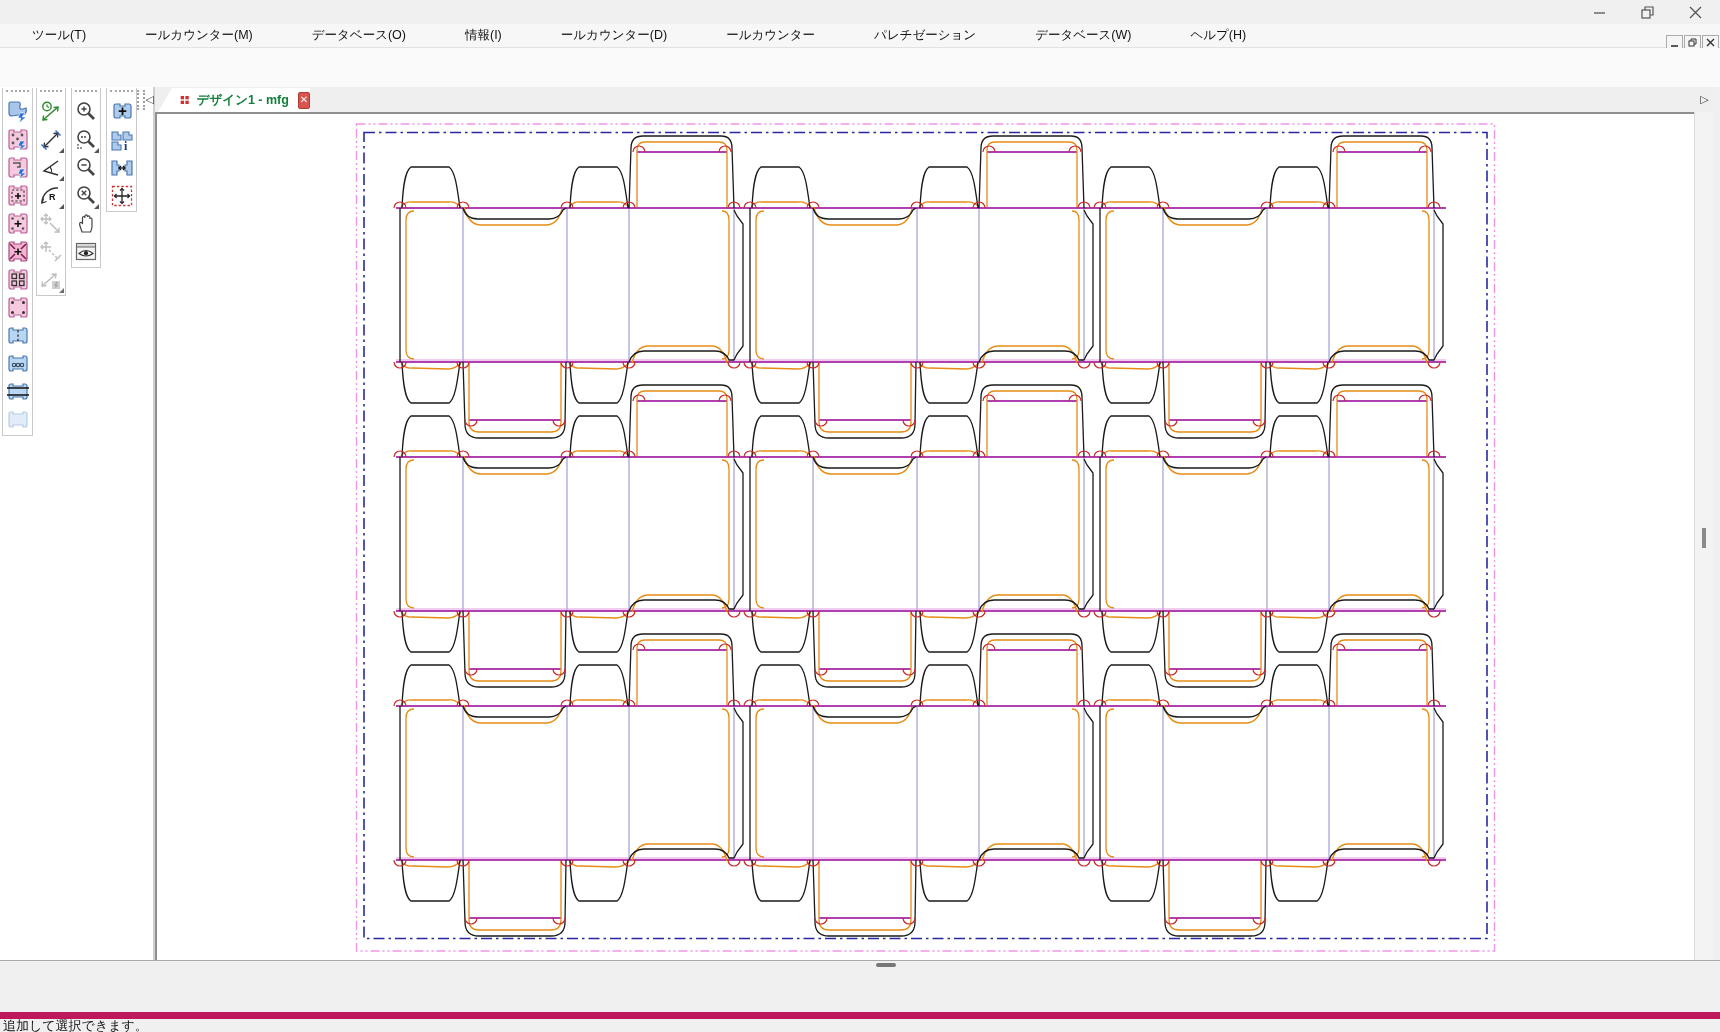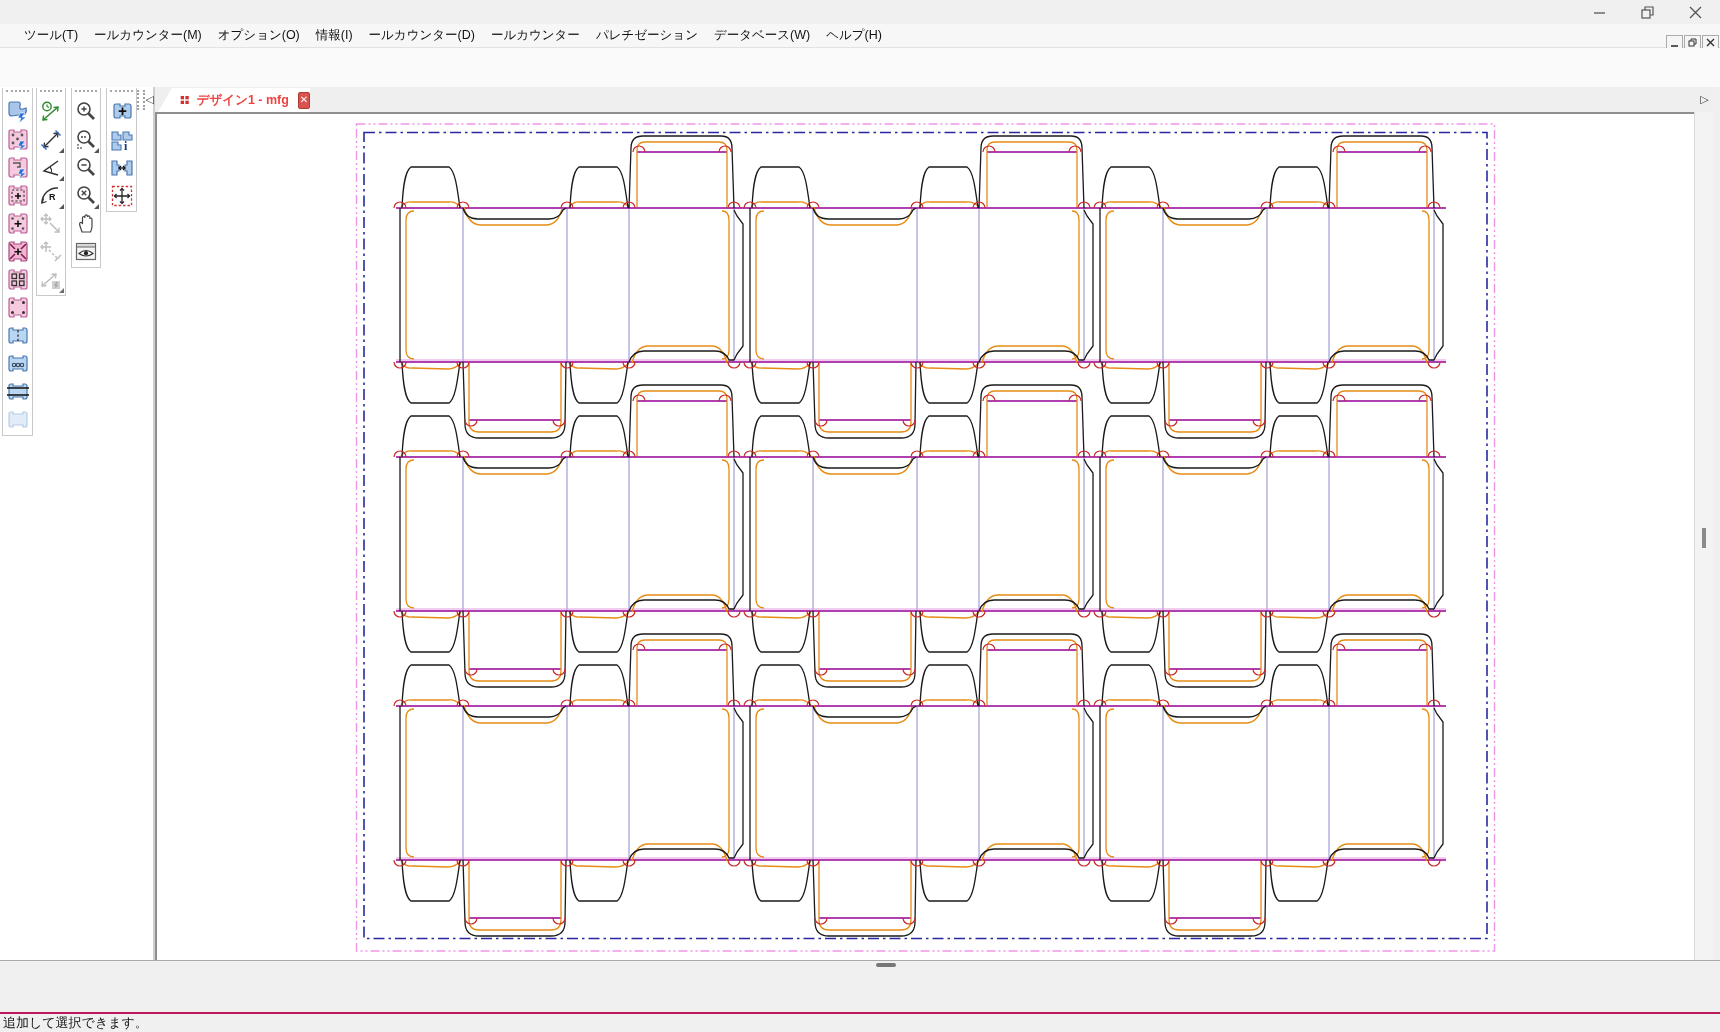--- a/index.html
+++ b/index.html
@@ -3,21 +3,21 @@
 <meta charset="utf-8">
 <style>
   html,body{margin:0;padding:0;width:1720px;height:1032px;overflow:hidden;
     font-family:"Liberation Sans","DejaVu Sans",sans-serif;background:#f0f0f0;}
   .abs{position:absolute;}
   
   #titlebar{left:0;top:0;width:1720px;height:24px;background:#f0f0f0;}
   .wctl{top:5px;width:22px;height:15px;display:flex;align-items:center;justify-content:center;cursor:pointer;}
   
   #menubar{left:0;top:24px;width:1720px;height:24px;background:#f7f7f7;border-bottom:1px solid #e2e2e2;
-    display:flex;align-items:center;padding-left:16px;box-sizing:border-box;}
+    display:flex;align-items:center;padding-left:24px;box-sizing:border-box;gap:43px;}
   .menu-item{font-size:12.5px;color:#111;padding:3px 8px;white-space:nowrap;cursor:default;}
   .mdi-btn{top:35px;width:17px;height:15px;background:#f5f5f5;border:1px solid #ababab;
     display:flex;align-items:center;justify-content:center;box-sizing:border-box;cursor:pointer;}
   
   #toolbar{left:0;top:48px;width:1720px;height:39px;background:#fafafa;border-bottom:1px solid #d6d6d6;}
   .tb-label{font-size:12.5px;color:#222;white-space:nowrap;}
   #tb-dropdown{left:195px;top:57px;width:24px;height:21px;background:#fff;border:1px solid #adadad;
     display:flex;align-items:center;justify-content:center;box-sizing:border-box;cursor:pointer;}
   .tb-sep{top:55px;width:1px;height:26px;background:#d0d0d0;}
   .tb-btn{top:54px;width:27px;height:27px;border-radius:2px;display:flex;align-items:center;justify-content:center;
@@ -31,32 +31,32 @@
   .tool-btn{width:26px;height:26px;margin:2px auto;display:flex;align-items:center;justify-content:center;
     position:relative;cursor:pointer;}
   .tool-btn .fly{position:absolute;right:0px;bottom:0px;width:0;height:0;
     border-left:5px solid transparent;border-bottom:5px solid #555;}
   
   #tabbar{left:155px;top:87px;width:1565px;height:25px;background:#efefef;}
   #tab-grip{left:137px;top:90px;width:4px;height:20px;border-left:2px dotted #9f9f9f;border-right:2px dotted #9f9f9f;}
   .tab-scroll{top:90px;width:15px;height:18px;color:#333;font-size:11px;display:flex;align-items:center;justify-content:center;cursor:pointer;}
   #doc-tab{left:158px;top:88px;width:152px;height:24px;background:#fff;
     clip-path:polygon(14px 0,100% 0,100% 100%,0 100%);display:flex;align-items:center;padding-left:22px;box-sizing:border-box;cursor:pointer;}
-  #tab-title{font-size:12.5px;font-weight:bold;color:#ef4444;margin-left:6px;white-space:nowrap;text-align:center;}
+  #tab-title{font-size:12.5px;font-weight:bold;color:#15803d;margin-left:6px;white-space:nowrap;text-align:center;}
   #tab-close{width:15px;height:15px;background:#d9534f;border:1px solid #b03a36;border-radius:2px;margin-left:9px;
     display:flex;align-items:center;justify-content:center;color:#fff;font-size:10px;font-weight:bold;cursor:pointer;line-height:1;}
   #canvas-frame{left:155px;top:112px;width:1539px;height:848px;background:#fff;
     border-top:2px solid #8f8f8f;border-left:2px solid #8f8f8f;box-sizing:border-box;overflow:hidden;}
   #vscroll{left:1694px;top:112px;width:19px;height:848px;background:#f3f3f3;border-left:1px solid #d8d8d8;}
   #vthumb{left:1702px;top:528px;width:4px;height:20px;background:#8a8a8a;cursor:pointer;}
   #right-edge{left:1713px;top:87px;width:7px;height:873px;background:#f0f0f0;}
   #bottom-band{left:0;top:960px;width:1720px;height:52px;background:#f0f0f0;border-top:1px solid #a9a9a9;}
   #resize-grip{left:876px;top:963px;width:20px;height:4px;background:#777;border-radius:2px;cursor:ns-resize;}
   
-  #statusbar{left:0;top:1012px;width:1720px;height:20px;background:#f0f0f0;border-top:2px solid #be185d;
+  #statusbar{left:0;top:1012px;width:1720px;height:20px;background:#f0f0f0;border-top:7px solid #be185d;
     display:flex;align-items:center;box-sizing:border-box;}
   #status-msg{font-size:13px;color:#111;padding-left:3px;}
 </style>
 </head>
 <body>
 
 <div id="titlebar" class="abs">
   <div class="wctl abs" style="left:1588px">
     <svg width="13" height="13" viewBox="0 0 13 13">
         <line x1="1" y1="7" x2="12" y2="7" stroke="#555" stroke-width="1.3"></line>
@@ -71,21 +71,21 @@
   <div class="wctl abs" style="left:1684px">
     <svg width="13" height="13" viewBox="0 0 13 13">
         <path d="M1,1 L12,12 M12,1 L1,12" stroke="#555" stroke-width="1.3"></path>
       </svg>
   </div>
 </div>
 
 <div id="menubar" class="abs">
     <div class="menu-item">ツール(T)</div>
     <div class="menu-item">ールカウンター(M)</div>
-    <div class="menu-item">オプション(O)</div>
+    <div class="menu-item">データベース(O)</div>
     <div class="menu-item">情報(I)</div>
     <div class="menu-item">ールカウンター(D)</div>
     <div class="menu-item">ールカウンター</div>
     <div class="menu-item">パレチゼーション</div>
     <div class="menu-item">データベース(W)</div>
     <div class="menu-item">ヘルプ(H)</div>
   </div>
 <div id="mdi-controls">
     <div class="mdi-btn abs" style="left: 1666px;">
       <svg width="9" height="9" viewBox="0 0 9 9">

